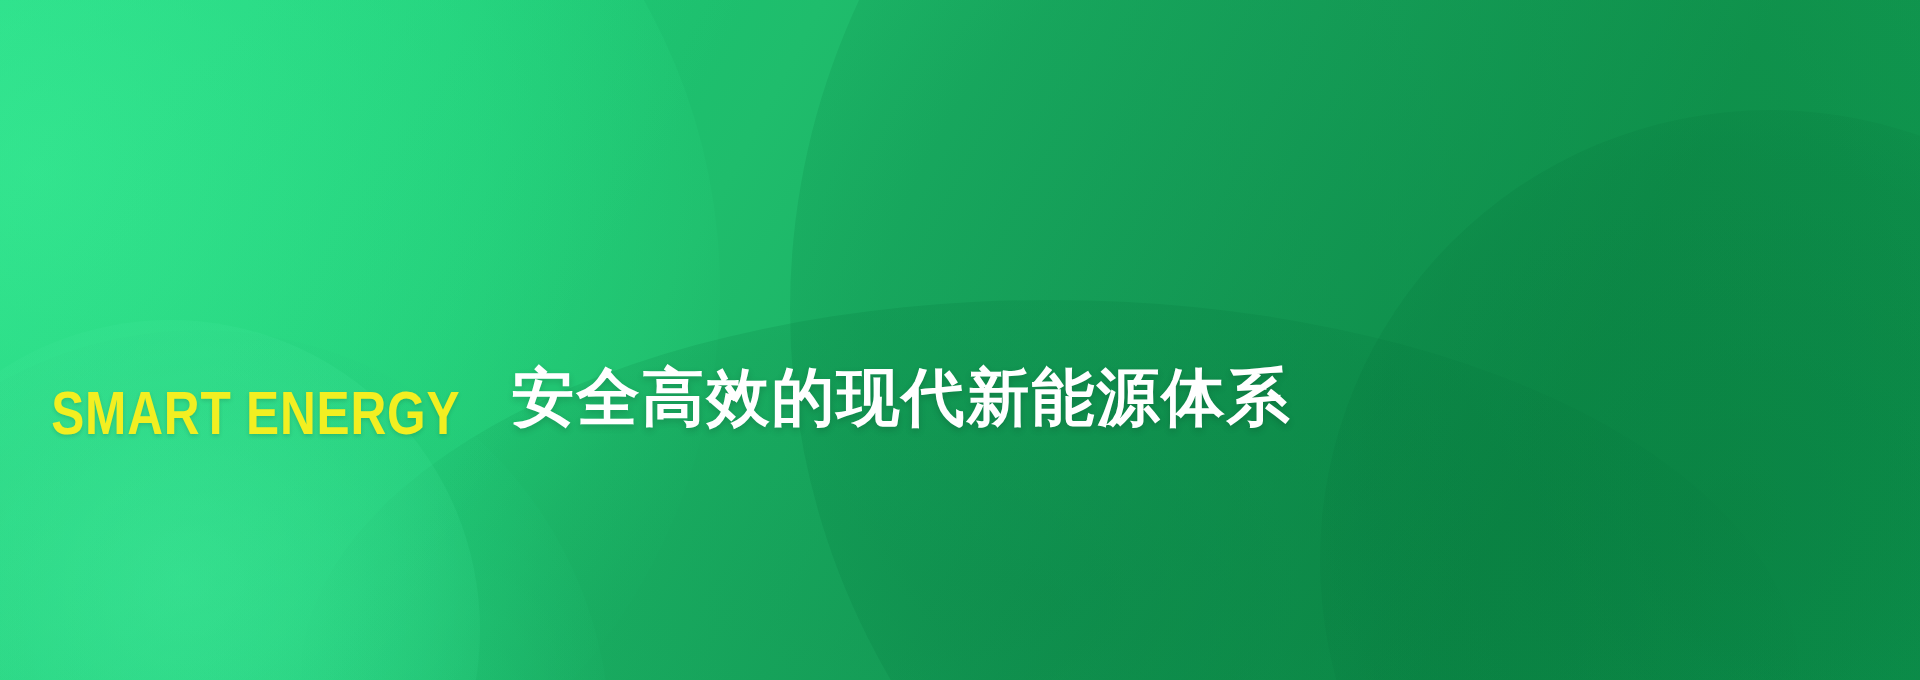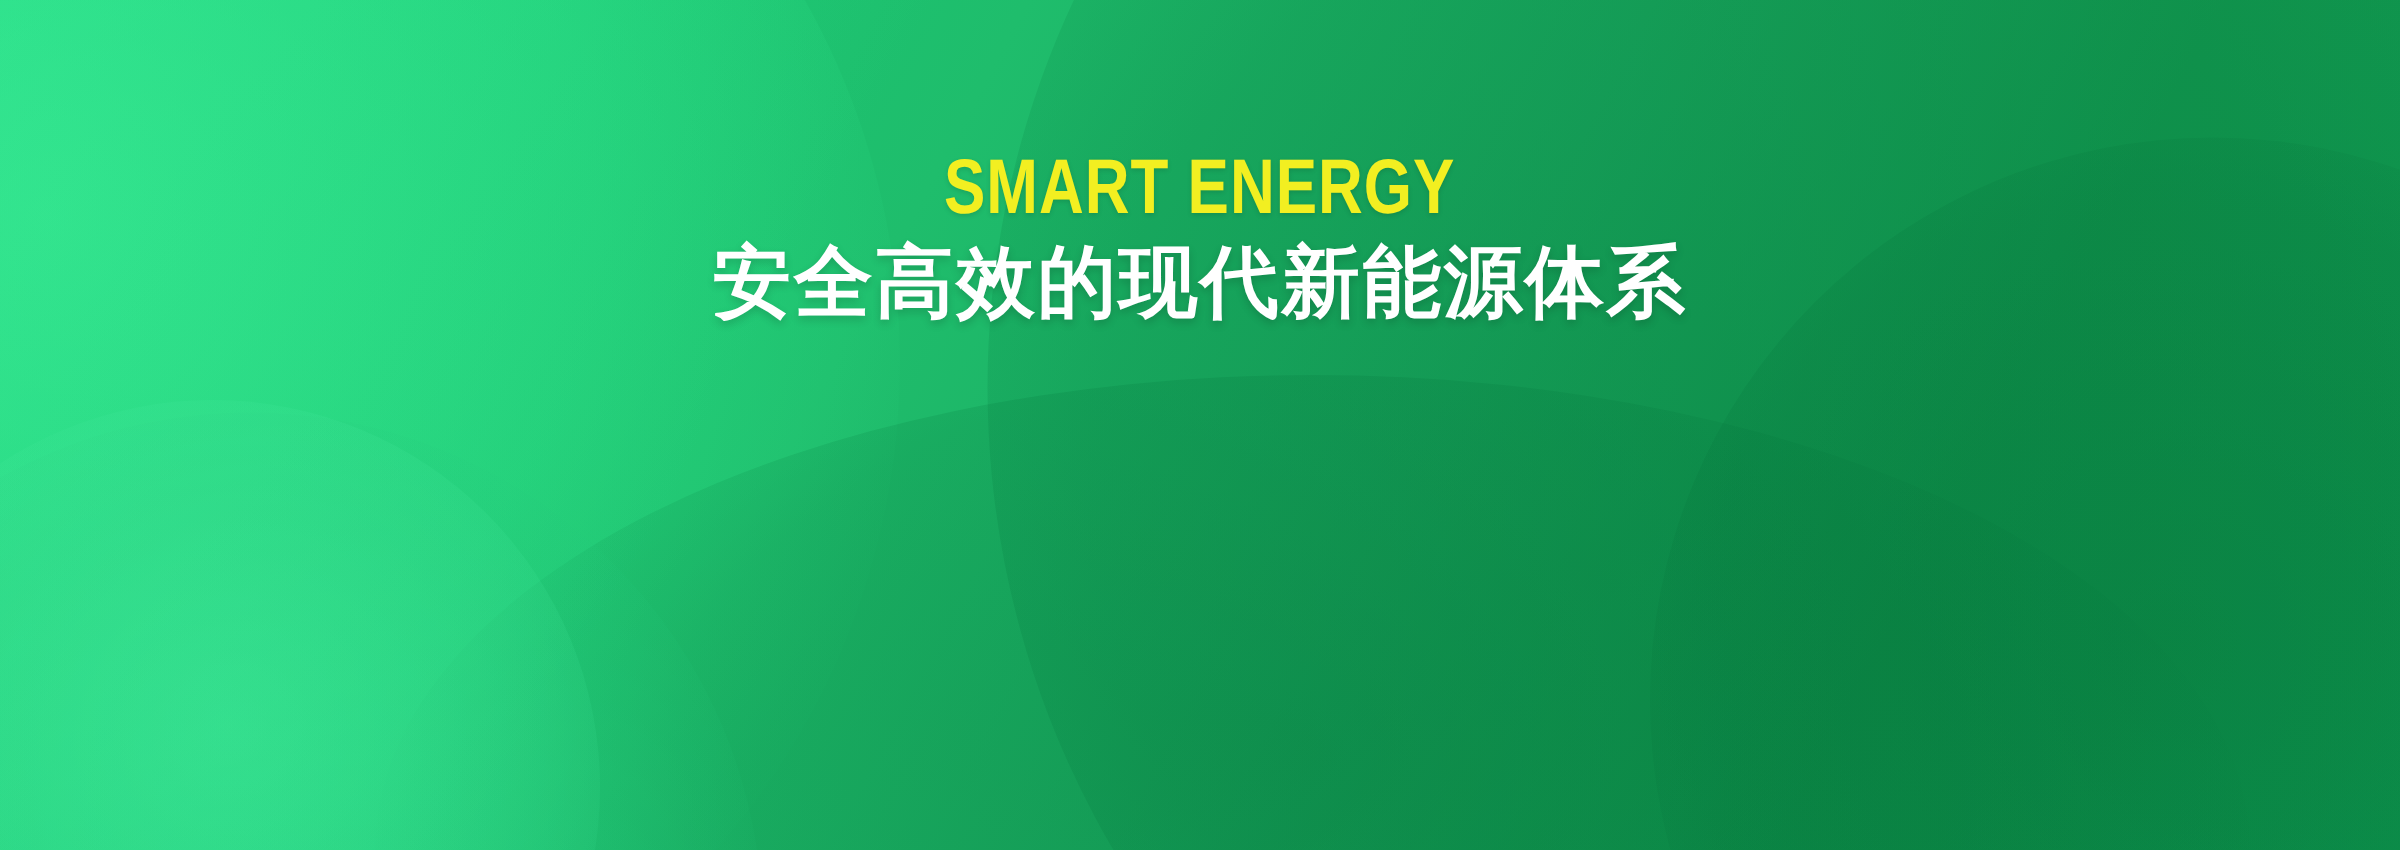--- a/index.html
+++ b/index.html
@@ -103,25 +103,26 @@
                 rgba(80,238,162,0.12) 46%,
                 rgba(80,238,162,0) 70%);
     pointer-events: none;
   }
 
   
   .content {
     position: absolute;
     inset: 0;
     display: flex;
-    flex-direction: column;
+    flex-direction: row;
     align-items: center;
     justify-content: flex-start;
     padding-top: 118px;
     box-sizing: border-box;
+    margin-top: 28px;
   }
 
   .eyebrow {
     color: #f2ef21;
     font-size: 62px;
     line-height: 1.02;
     font-weight: 700;
     letter-spacing: 1px;
     transform: scaleX(0.80);
     transform-origin: center;

